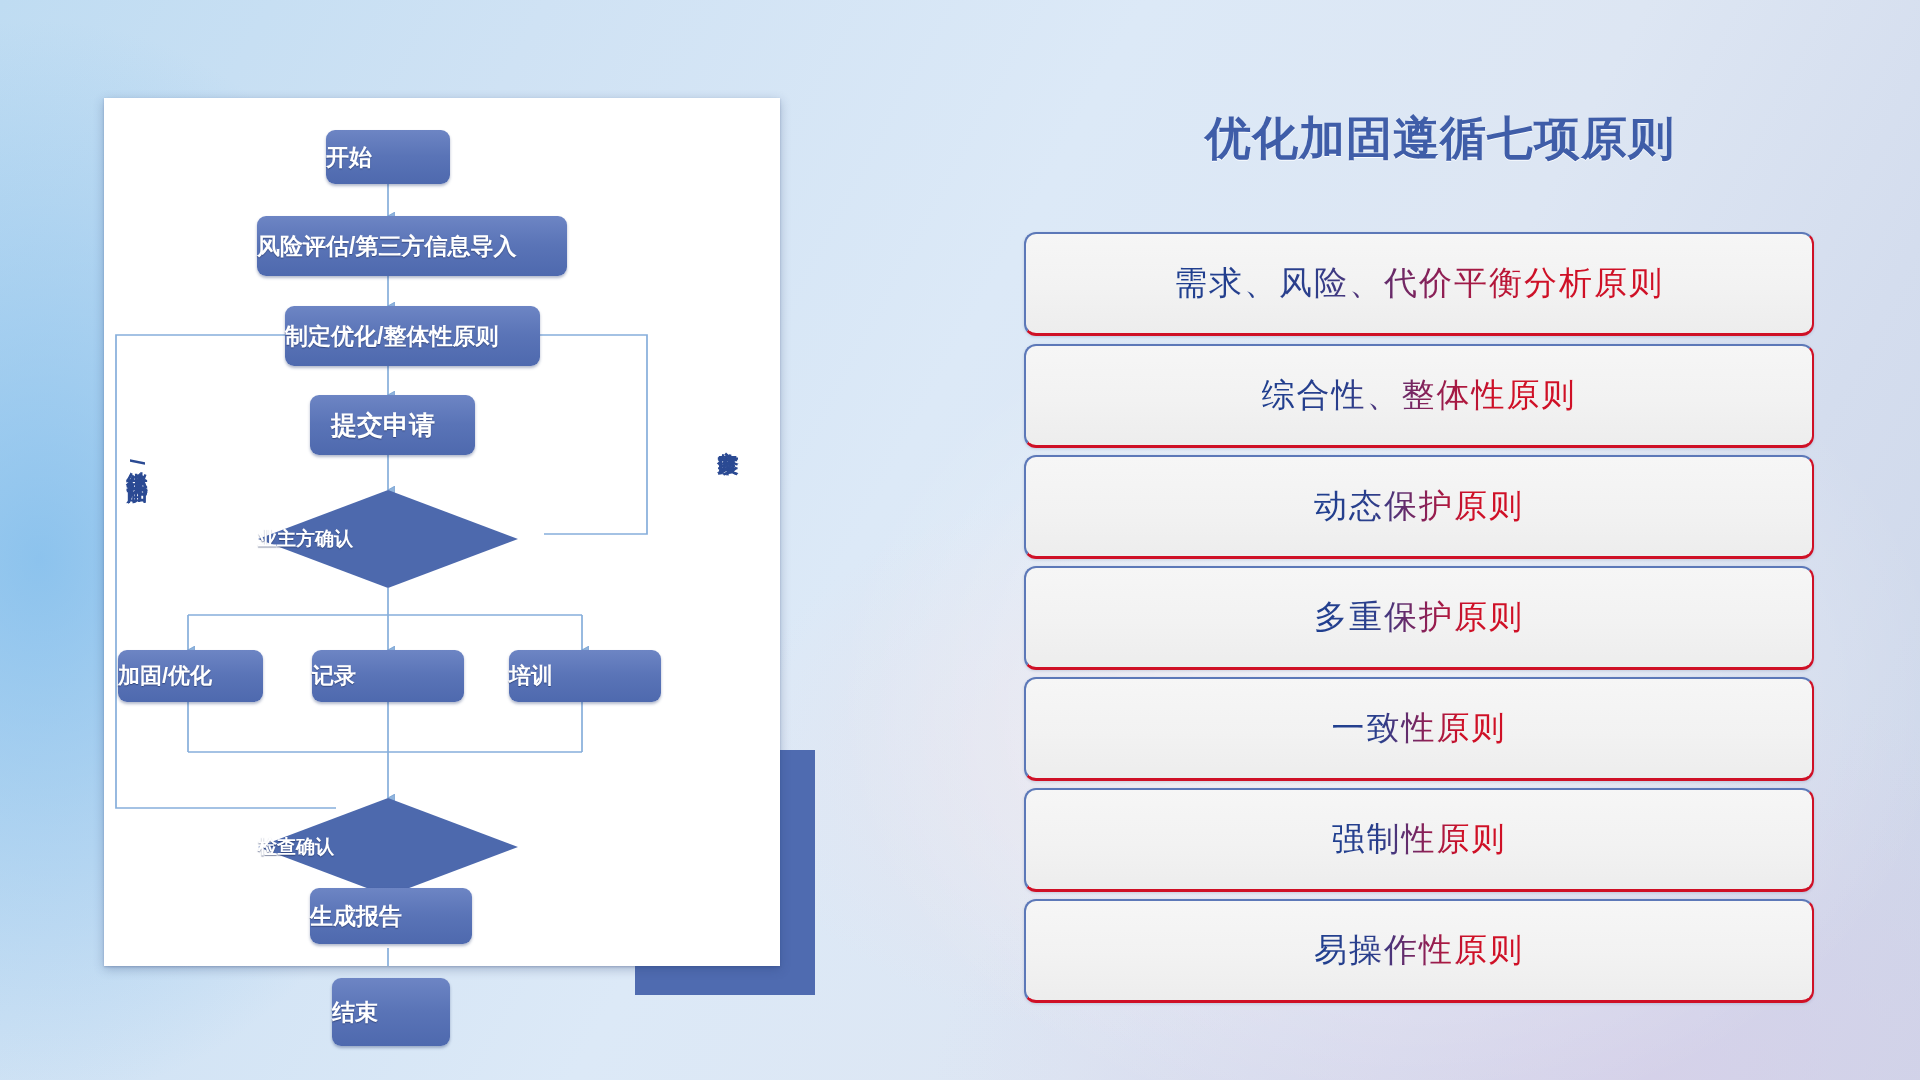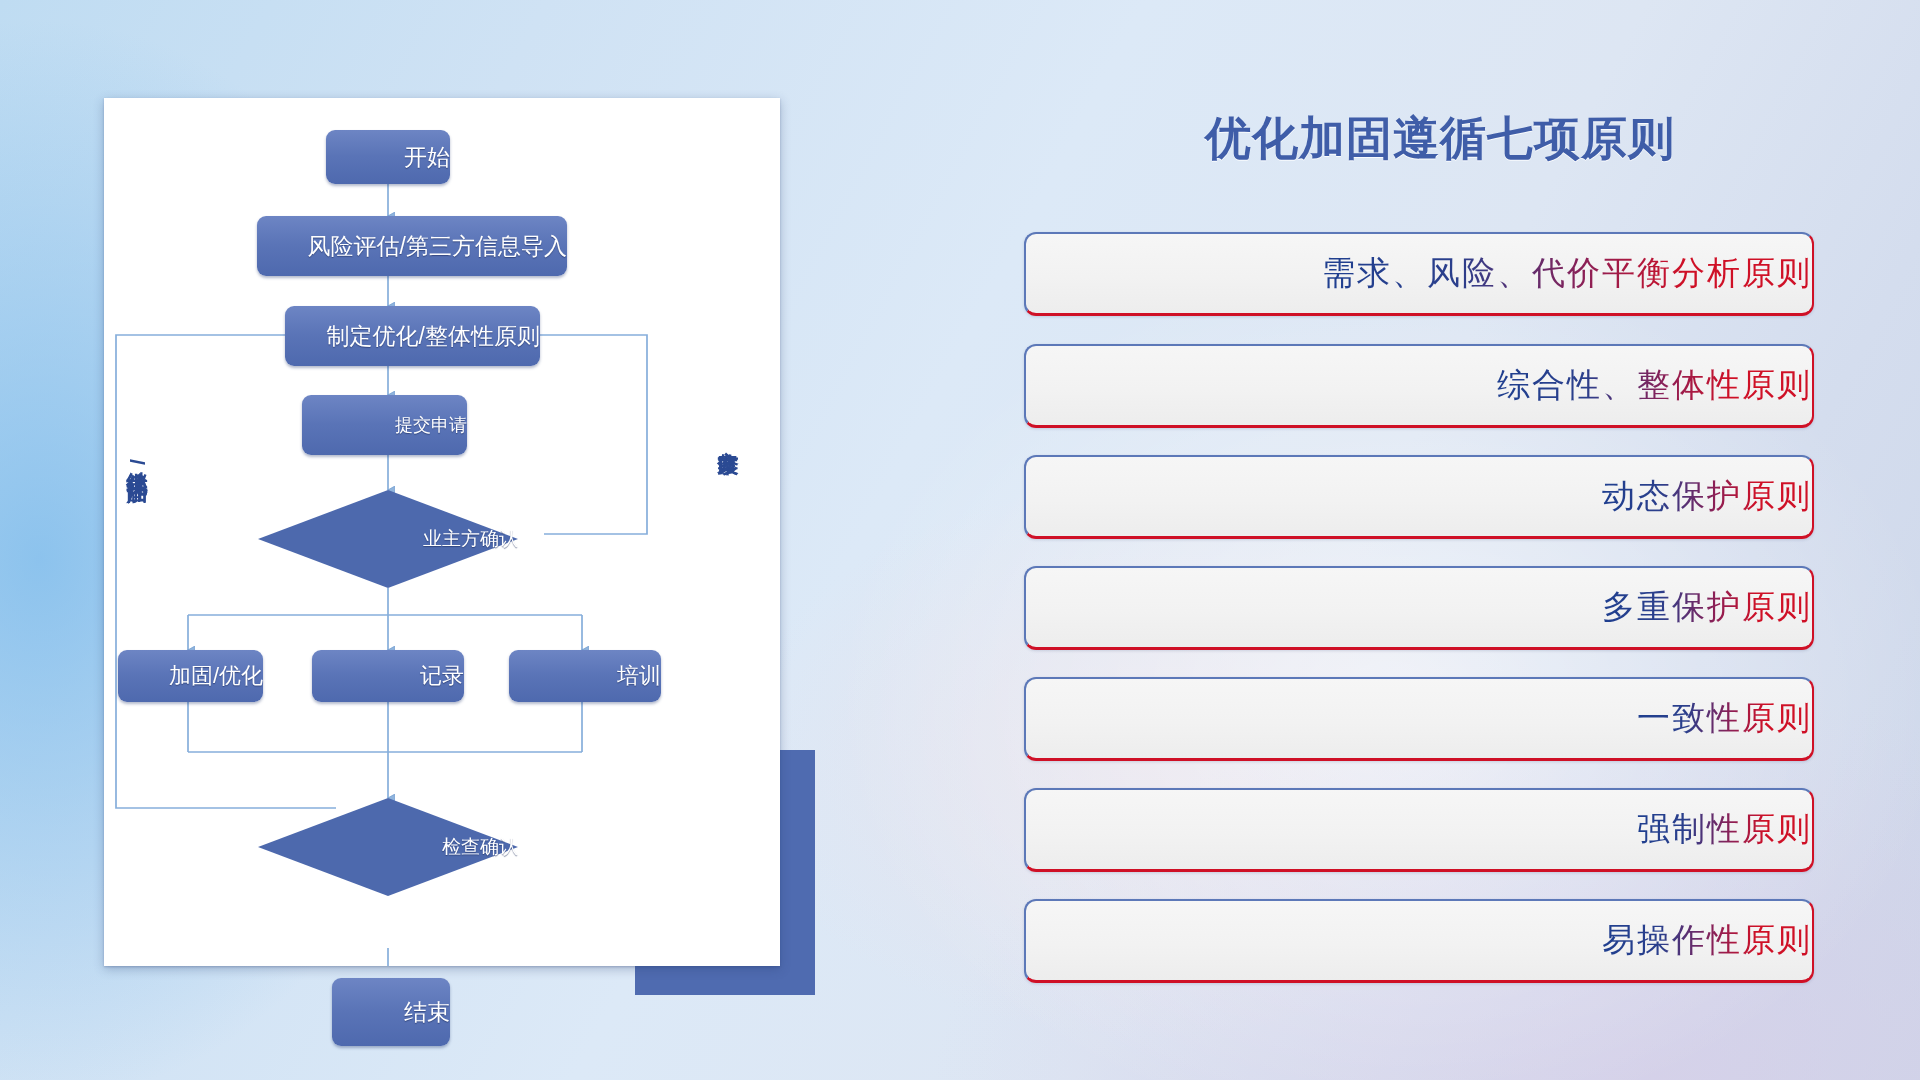--- a/index.html
+++ b/index.html
@@ -31,22 +31,22 @@
     box-shadow:0 3px 10px rgba(40,60,110,.30), 0 1px 2px rgba(40,60,110,.25);
   }
   #flow-inner{position:absolute;inset:0;}
 
   
   #wires{position:absolute;left:0;top:0;width:676px;height:868px;}
 
   
   .node{
     position:absolute;
-    display:flex;align-items:center;justify-content:flex-end;
-    color:#ffffff;font-weight:normal;
+    display:flex;align-items:center;justify-content:flex-start;
+    color:#ffffff;font-weight:bold;
     text-shadow:0 1px 1px rgba(25,40,85,.55);
     box-sizing:border-box;
     white-space:nowrap;
   }
   .box{
     background:linear-gradient(180deg,#6d85c4 0%,#5a74b7 48%,#4e69ae 100%);
     border-radius:9px;
     box-shadow:0 2px 3px rgba(35,55,110,.35);
   }
   .diamond{background:transparent;}
@@ -69,29 +69,29 @@
 
   
   #right-panel{position:absolute;left:1010px;top:0;width:860px;height:1080px;}
   #panel-title{
     position:absolute;left:0;top:108px;width:860px;text-align:center;
     font-size:46px;font-weight:bold;color:#3f5da8;
     letter-spacing:1px;
     text-shadow:0 1px 0 rgba(255,255,255,.8);
   }
   .pcard{
-    position:absolute;left:14px;width:790px;height:84px;
+    position:absolute;left:14px;width:790px;height:104px;
     border-radius:12px;
     background:linear-gradient(180deg,#f6f6f6 0%,#f2f2f2 55%,#ededed 100%);
     border-top:2px solid #5c78b8;
     border-left:2px solid #5c78b8;
     border-right:2px solid #cf1026;
     border-bottom:3px solid #cf1026;
     box-sizing:border-box;
-    display:flex;align-items:center;justify-content:flex-end;
+    display:flex;align-items:center;justify-content:center;
     box-shadow:0 1px 3px rgba(50,70,120,.18);
   }
   .pcard .ptext{
     font-size:33px;font-weight:normal;
     background:linear-gradient(90deg,#1f3f8f 0%,#2b3f8c 28%,#8d1f55 54%,#cf1026 74%,#cf1026 100%);
     -webkit-background-clip:text;background-clip:text;
     color:transparent;
     -webkit-text-fill-color:transparent;
     letter-spacing:2px;
     white-space:nowrap;
@@ -161,21 +161,21 @@
       </div>
 
       <div class="node box" style="left:153px;top:118px;width:310px;height:60px;font-size:23px;">
         <span>风险评估/第三方信息导入</span>
       </div>
 
       <div class="node box" style="left:181px;top:208px;width:255px;height:60px;font-size:23px;">
         <span>制定优化/整体性原则</span>
       </div>
 
-      <div class="node box" style="left:198px;top:297px;width:165px;height:60px;font-size:18px;">
+      <div class="node box" style="left:206px;top:297px;width:165px;height:60px;font-size:26px;padding-left:21px;">
         <span>提交申请</span>
       </div>
 
       <div class="node diamond" style="left:154px;top:392px;width:260px;height:98px;font-size:19px;">
         <span class="dshape"></span>
         <span class="dlabel">业主方确认</span>
       </div>
 
       <div class="node box" style="left:14px;top:552px;width:145px;height:52px;font-size:22px;">
         <span>加固/优化</span>
@@ -187,20 +187,23 @@
 
       <div class="node box" style="left:405px;top:552px;width:152px;height:52px;font-size:22px;">
         <span>培训</span>
       </div>
 
       <div class="node diamond" style="left:154px;top:700px;width:260px;height:98px;font-size:19px;">
         <span class="dshape"></span>
         <span class="dlabel">检查确认</span>
       </div>
 
+      <div class="node box" style="left:206px;top:790px;width:162px;height:56px;font-size:23px;">
+        <span>生成报告</span>
+      </div>
 
       <div class="node box" style="left:228px;top:880px;width:118px;height:68px;font-size:23px;">
         <span>结束</span>
       </div>
 
       <div class="vlabel" style="left:22px;top:278px;height:170px;font-size:21px;">
         <span>继续优化/加固</span>
       </div>
 
       <div class="vlabel" style="left:613px;top:278px;height:120px;font-size:21px;">

